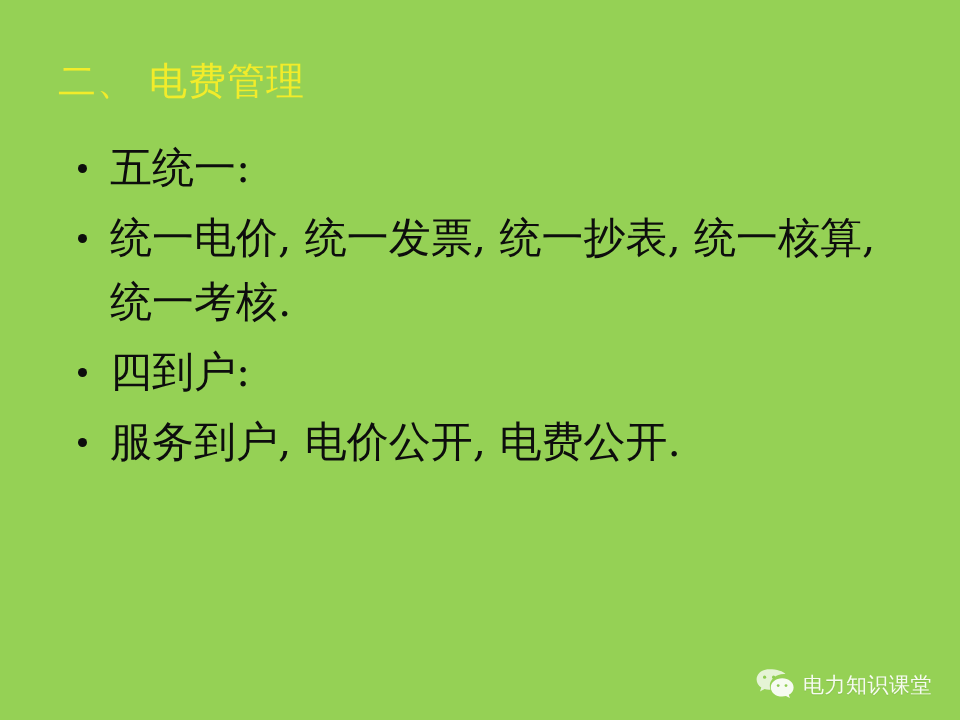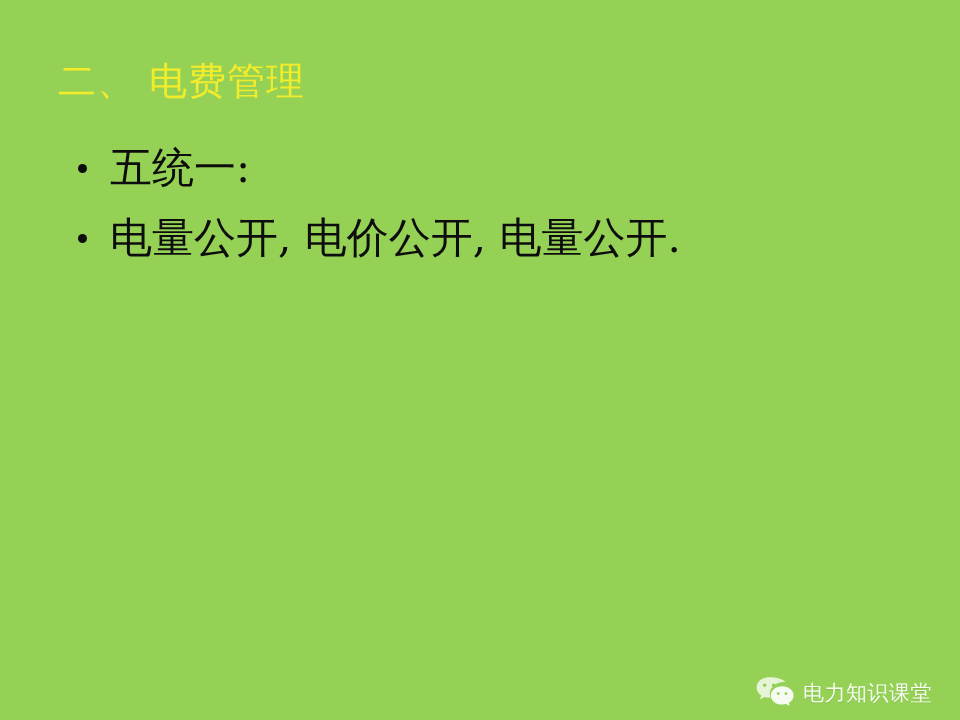--- a/index.html
+++ b/index.html
@@ -73,21 +73,21 @@
   }
 
   .bullet-item .btext {
     display: block;
   }
 
   
   .watermark {
     position: absolute;
     right: 28px;
-    bottom: 10px;
+    bottom: 18px;
     display: flex;
     align-items: center;
     gap: 8px;
     opacity: 0.92;
   }
 
   .wechat-logo {
     display: block;
     width: 40px;
     height: 34px;
@@ -110,27 +110,35 @@
 
   <div class="slide-title">二、 电费管理</div>
 
   <ul class="body-list">
 
     <li class="bullet-item">
       <span class="dot"></span>
       <span class="btext">五统一:</span>
     </li>
 
+    <li class="bullet-item">
+      <span class="dot"></span>
+      <span class="btext">统一电价, 统一发票, 统一抄表, 统一核算, 统一考核.</span>
+    </li>
 
+    <li class="bullet-item">
+      <span class="dot"></span>
+      <span class="btext">四到户:</span>
+    </li>
 
 
 
     <li class="bullet-item">
       <span class="dot"></span>
-      <span class="btext">电量公开, 电价公开, 电量公开.</span>
+      <span class="btext">服务到户, 电价公开, 电费公开.</span>
     </li>
 
   </ul>
 
   <div class="watermark">
     <span>
       <svg class="wechat-logo" viewBox="0 0 40 34" xmlns="http://www.w3.org/2000/svg" aria-hidden="true">
         <g>
           <path d="M14.2 1.2C7.2 1.2 1.6 5.8 1.6 11.5c0 3.2 1.8 6.1 4.7 8l-1.3 3.9 4.5-2.3c1.5 0.4 3.1 0.6 4.7 0.6 0.4 0 0.8 0 1.2 0C15 20.4 14.8 19 14.8 17.6c0-6.5 6.3-11.7 14.1-11.7 0.5 0 1 0 1.5 0.1C28.6 3.3 21.9 1.2 14.2 1.2z" fill="#ffffff" opacity="0.82"></path>
           <circle cx="9.6" cy="9.2" r="1.6" fill="#8fcd52"></circle>

